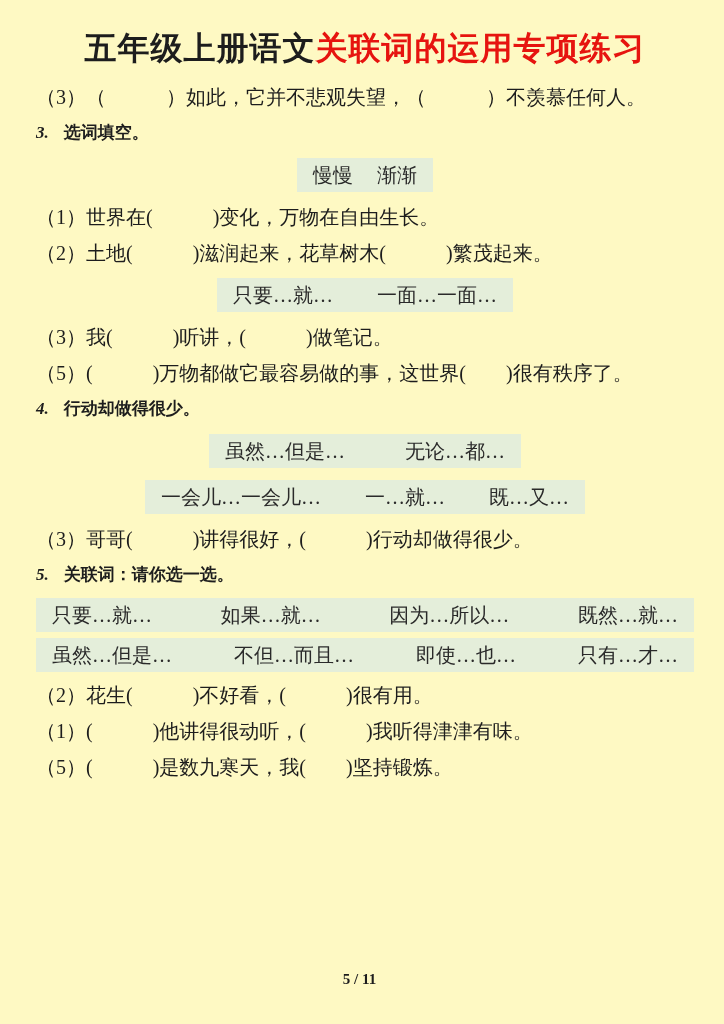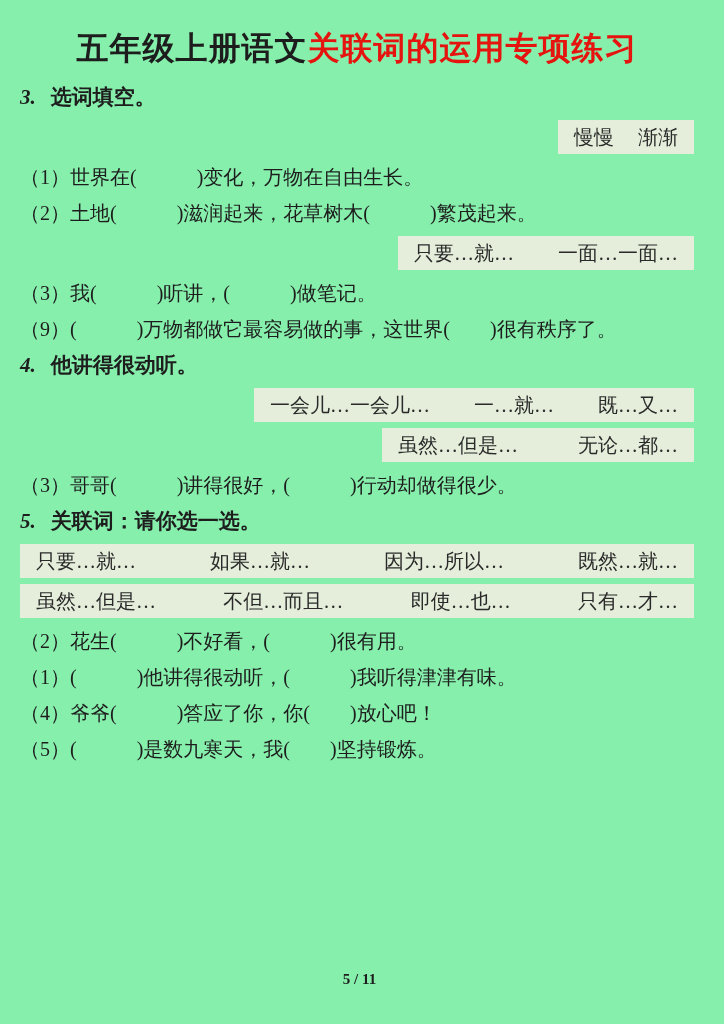--- a/index.html
+++ b/index.html
@@ -5,46 +5,46 @@
   :root{
     --green:#e4eeda;
     --red:#e6140f;
     --ink:#1d1d1d;
   }
   html,body{margin:0;padding:0;background:#ffffff;}
   .page{
     position:relative;
     width:724px;height:1024px;
     margin:0 auto;
-    background:#86efac;
+    background:#fef9c3;
     color:var(--ink);
     font-family:"Liberation Serif","DejaVu Serif",serif;
-    padding:0 30px 0 20px;
+    padding:0 30px 0 36px;
     box-sizing:border-box;
     overflow:hidden;
   }
   .title{
     margin:26px 0 14px;
     text-align:center;
     font-size:32px;
     font-weight:900;
     line-height:44px;
     letter-spacing:1px;
     white-space:nowrap;
   }
   .t-red{color:var(--red);}
   .line{
     font-size:20px;
     line-height:26px;
     margin:10px 0;
     white-space:pre-wrap;
   }
-  .heading{font-weight:bold;font-size:21px;}
+  .heading{font-weight:bold;font-size:17px;}
   .h-num{font-style:italic;margin-right:15px;}
-  .bank-line{text-align:right;margin:6px 0;line-height:26px;}
+  .bank-line{text-align:center;margin:12px 0;line-height:26px;}
   .bank{
     display:inline-block;
     background:var(--green);
     padding:4px 16px;
     font-size:20px;
     line-height:26px;
     color:#2a2a2a;
     white-space:nowrap;
   }
   .bank-full{
@@ -68,45 +68,46 @@
     font-weight:bold;
   }
 </style>
 </head>
 <body>
 
 <div class="page">
 
   <h1 class="title"><span class="t-black">五年级上册语文</span><span class="t-red">关联词的运用专项练习</span></h1>
 
+  <p class="line">（3）（　　　）如此，它并不悲观失望，（　　　）不羡慕任何人。</p>
 
   <p class="line heading"><span class="h-num">3.</span><span>选词填空。</span></p>
 
   <div class="bank-line">
     <span class="bank"><span>慢慢</span><span class="ml1">渐渐</span></span>
   </div>
 
   <p class="line">（1）世界在(　　　)变化，万物在自由生长。</p>
   <p class="line">（2）土地(　　　)滋润起来，花草树木(　　　)繁茂起来。</p>
 
   <div class="bank-line">
     <span class="bank"><span>只要…就…</span><span class="ml2">一面…一面…</span></span>
   </div>
 
   <p class="line">（3）我(　　　)听讲，(　　　)做笔记。</p>
-  <p class="line">（9）(　　　)万物都做它最容易做的事，这世界(　　)很有秩序了。</p>
+  <p class="line">（5）(　　　)万物都做它最容易做的事，这世界(　　)很有秩序了。</p>
 
-  <p class="line heading"><span class="h-num">4.</span><span>他讲得很动听。</span></p>
+  <p class="line heading"><span class="h-num">4.</span><span>行动却做得很少。</span></p>
+
+  <div class="bank-line">
+    <span class="bank"><span>虽然…但是…</span><span class="ml3">无论…都…</span></span>
+  </div>
 
   <div class="bank-line">
     <span class="bank"><span>一会儿…一会儿…</span><span class="ml2">一…就…</span><span class="ml2">既…又…</span></span>
-  </div>
-
-  <div class="bank-line">
-    <span class="bank"><span>虽然…但是…</span><span class="ml3">无论…都…</span></span>
   </div>
 
   <p class="line">（3）哥哥(　　　)讲得很好，(　　　)行动却做得很少。</p>
 
   <p class="line heading"><span class="h-num">5.</span><span>关联词：请你选一选。</span></p>
 
   <div class="bank-full">
     <span>只要…就…</span>
     <span>如果…就…</span>
     <span>因为…所以…</span>
@@ -115,18 +116,17 @@
 
   <div class="bank-full">
     <span>虽然…但是…</span>
     <span>不但…而且…</span>
     <span>即使…也…</span>
     <span>只有…才…</span>
   </div>
 
   <p class="line">（2）花生(　　　)不好看，(　　　)很有用。</p>
   <p class="line">（1）(　　　)他讲得很动听，(　　　)我听得津津有味。</p>
-  <p class="line">（4）爷爷(　　　)答应了你，你(　　)放心吧！</p>
   <p class="line">（5）(　　　)是数九寒天，我(　　)坚持锻炼。</p>
 
   <div class="footer">5 / 11</div>
 
 </div>
 
 </body></html>

